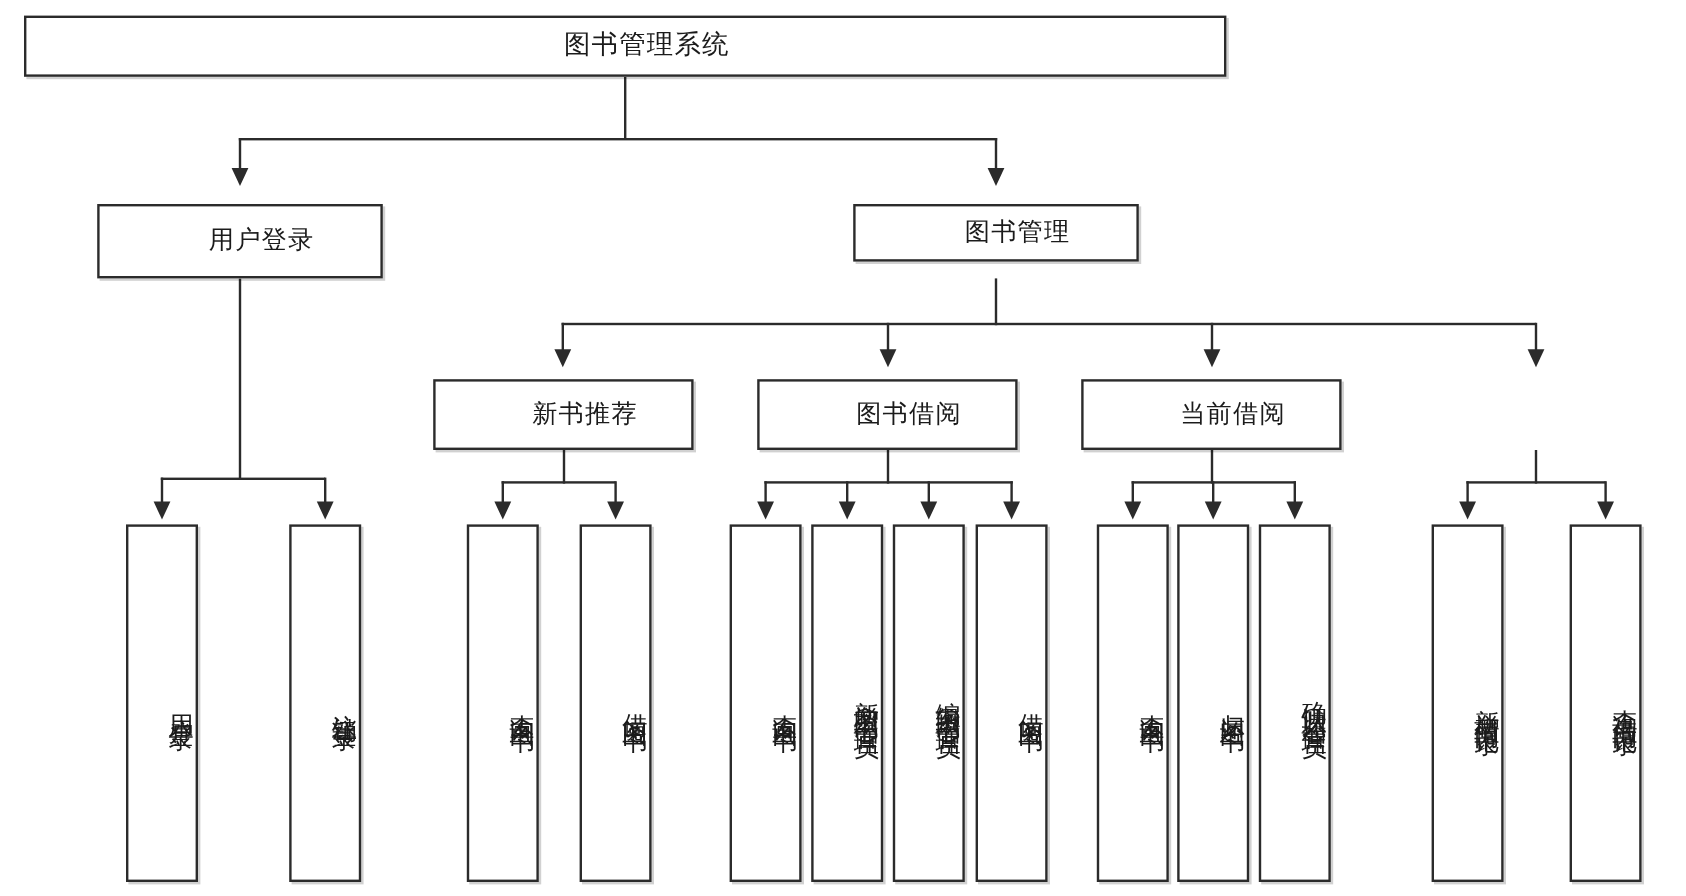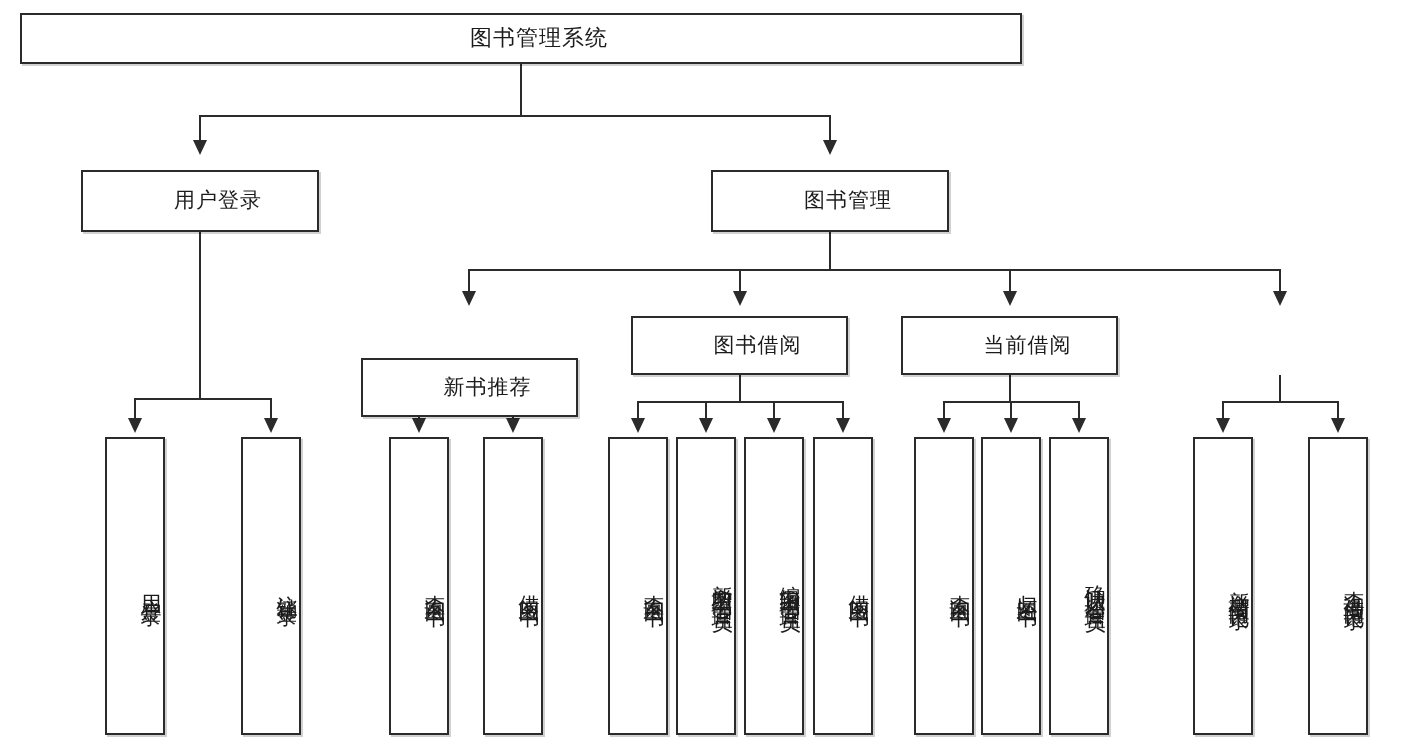--- a/index.html
+++ b/index.html
@@ -98,21 +98,21 @@
   <div class="ln h" style="left:199px;top:115px;width:632px;height:2px;"></div>
 
   <div class="ln v" style="left:199px;top:115px;width:2px;height:27px;"></div>
   <div class="arrow" style="left:193px;top:140px;"></div>
   <div class="ln v" style="left:829px;top:115px;width:2px;height:27px;"></div>
   <div class="arrow" style="left:823px;top:140px;"></div>
 
   <div class="node h" style="left:81px;top:170px;width:238px;height:62px;">
     <span>用户登录</span>
   </div>
-  <div class="node h" style="left:711px;top:170px;width:238px;height:62px;">
+  <div class="node h" style="left:711px;top:170px;width:238px;height:48px;">
     <span>图书管理</span>
   </div>
 
   <div class="ln v" style="left:199px;top:232px;width:2px;height:168px;"></div>
   <div class="ln h" style="left:134px;top:398px;width:137px;height:2px;"></div>
   <div class="ln v" style="left:134px;top:398px;width:2px;height:22px;"></div>
   <div class="arrow" style="left:128px;top:418px;"></div>
   <div class="ln v" style="left:270px;top:398px;width:2px;height:22px;"></div>
   <div class="arrow" style="left:264px;top:418px;"></div>
 
@@ -120,21 +120,21 @@
   <div class="ln h" style="left:468px;top:269px;width:812px;height:2px;"></div>
   <div class="ln v" style="left:468px;top:269px;width:2px;height:24px;"></div>
   <div class="arrow" style="left:462px;top:291px;"></div>
   <div class="ln v" style="left:739px;top:269px;width:2px;height:24px;"></div>
   <div class="arrow" style="left:733px;top:291px;"></div>
   <div class="ln v" style="left:1009px;top:269px;width:2px;height:24px;"></div>
   <div class="arrow" style="left:1003px;top:291px;"></div>
   <div class="ln v" style="left:1279px;top:269px;width:2px;height:24px;"></div>
   <div class="arrow" style="left:1273px;top:291px;"></div>
 
-  <div class="node h" style="left:361px;top:316px;width:217px;height:59px;margin-top:42px;">
+  <div class="node h" style="left:361px;top:316px;width:217px;height:59px;">
     <span>新书推荐</span>
   </div>
   <div class="node h" style="left:901px;top:316px;width:217px;height:59px;">
     <span>当前借阅</span>
   </div>
   <div class="node h" style="left:631px;top:316px;width:217px;height:59px;">
     <span>图书借阅</span>
   </div>
 
   <div class="ln v" style="left:469px;top:375px;width:2px;height:28px;"></div>

